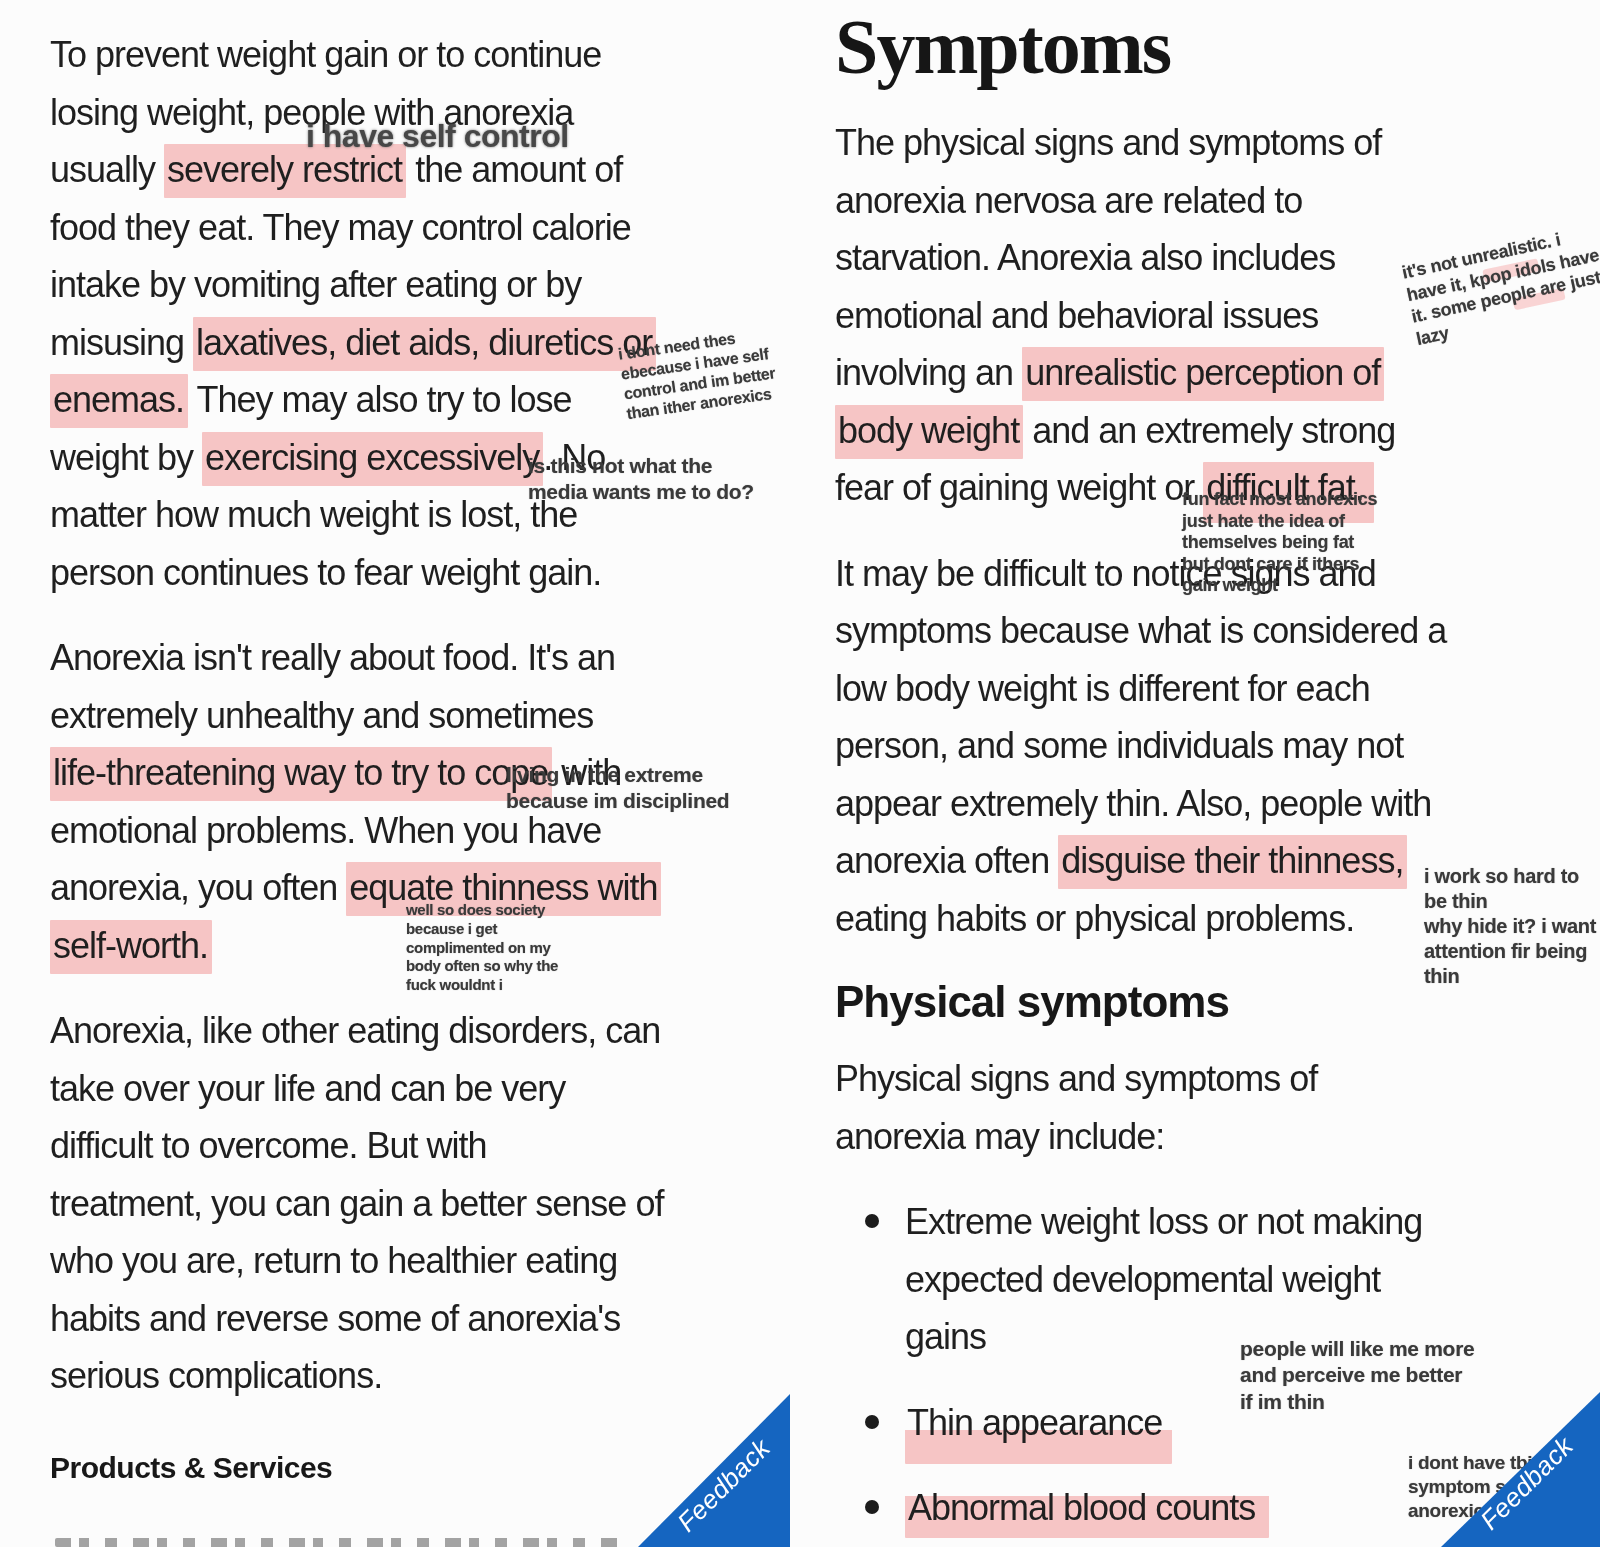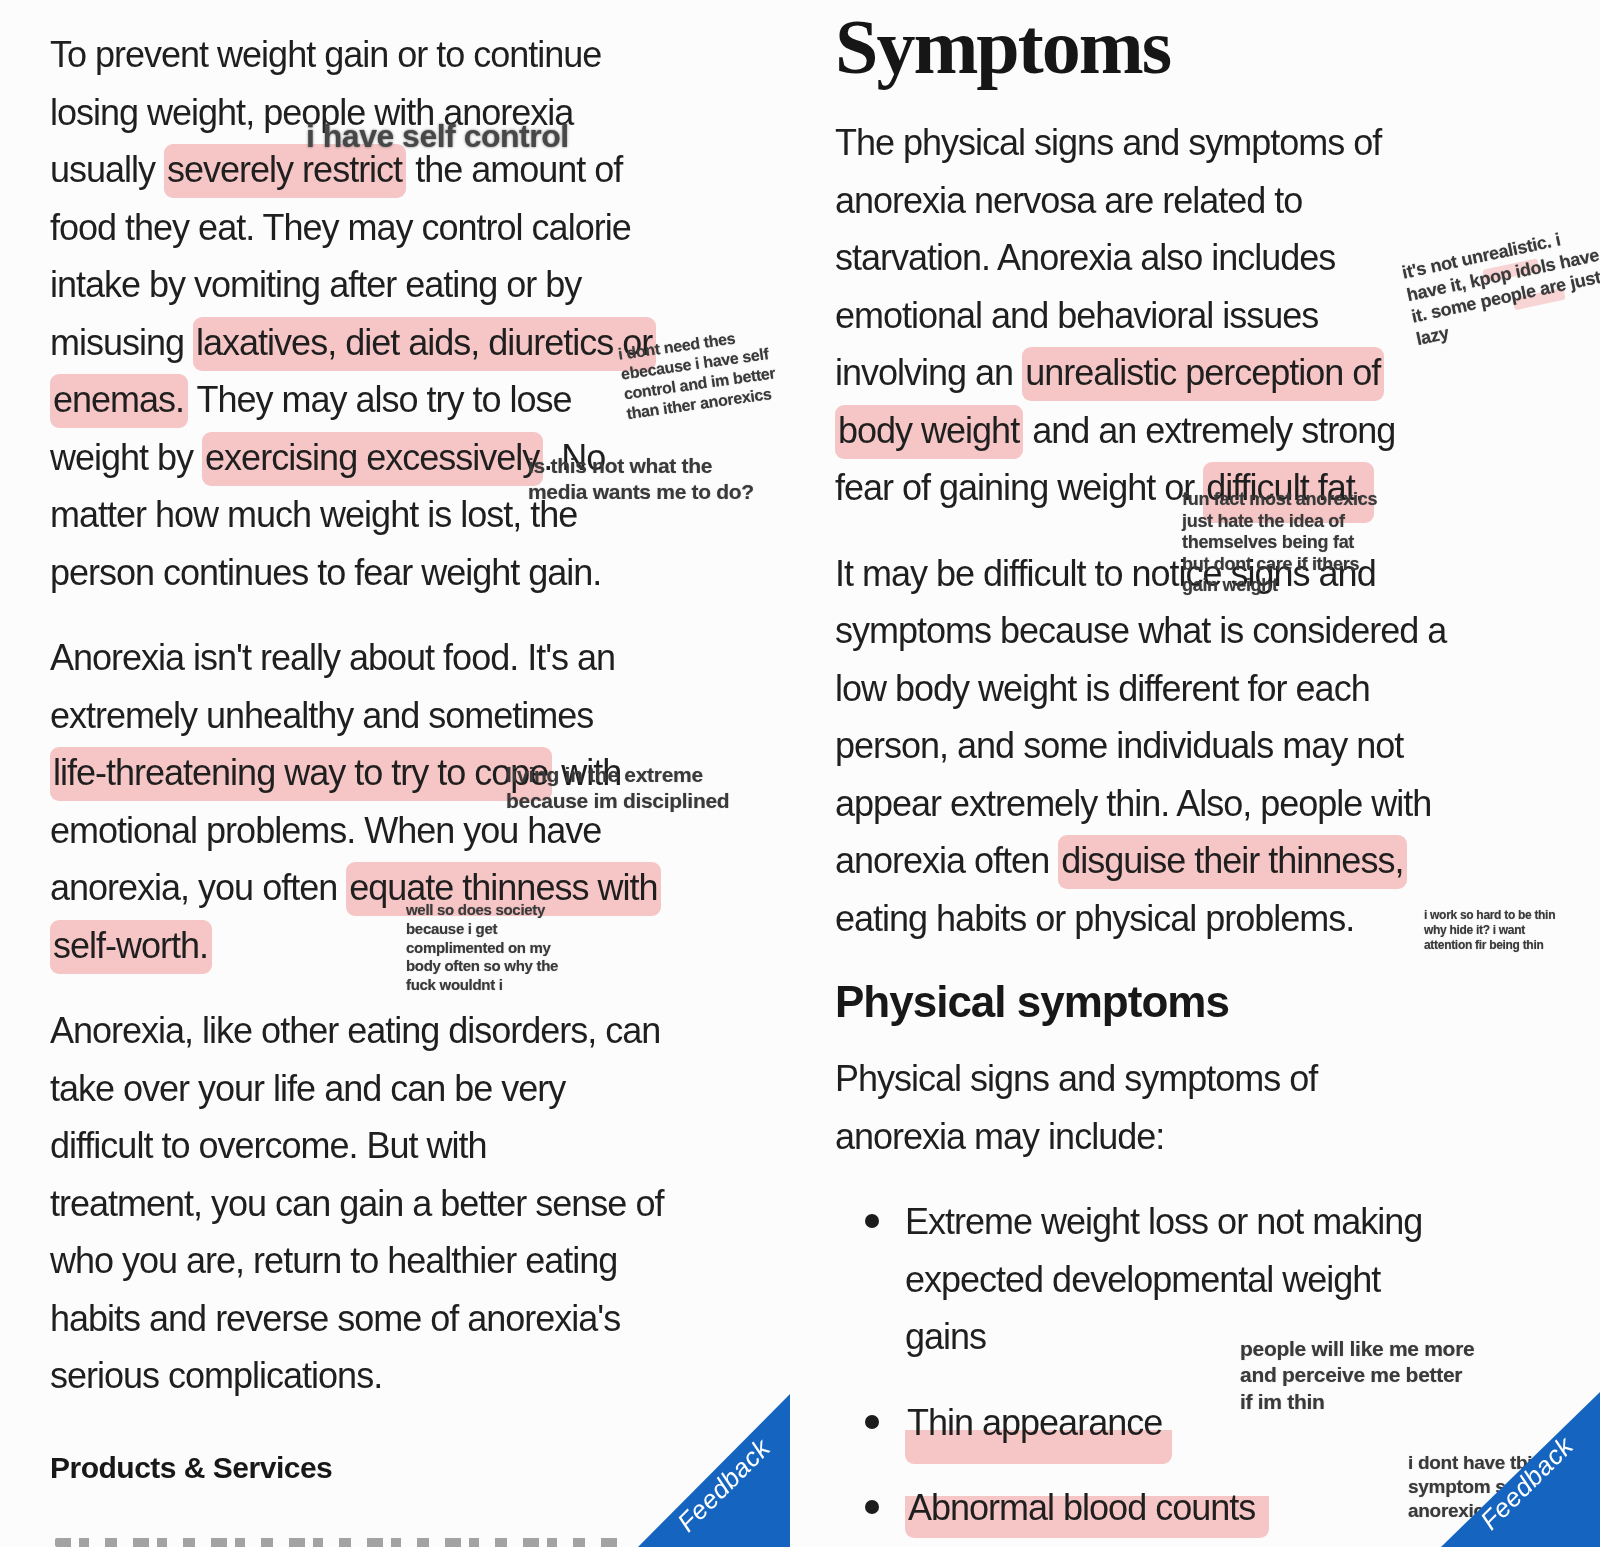--- a/index.html
+++ b/index.html
@@ -36,21 +36,21 @@
   h3.products-heading {
     margin:45px 0 0 0;
     font-size:30px; line-height:36px; font-weight:bold;
     letter-spacing:-0.5px; color:#181818;
   }
 
   
   .hl {
     background:#f6c5c5;
     padding:5px 4px 8px 3px;
-    border-radius:9px;
+    border-radius:1px;
   }
   .hl-tall { padding-bottom:15px; padding-right:10px; }
   .hl-below {
     background:linear-gradient(#f6c5c5,#f6c5c5) no-repeat left bottom / 100% 34px;
     padding:0 10px 21px 2px;
   }
   .hl-low {
     background:linear-gradient(#f6c5c5,#f6c5c5) no-repeat left bottom / 100% 42px;
     padding:0 14px 10px 3px;
   }
@@ -77,21 +77,21 @@
     transform-origin:left top;
   }
   #anno-a1  { left:306px;  top:116px;  font-size:32px; color:#474747;
               letter-spacing:-0.5px; text-shadow:0 0 2.5px rgba(90,90,90,0.9); }
   #anno-a2  { left:617px;  top:345px;  font-size:16px; transform:rotate(-8deg); }
   #anno-a3  { left:528px;  top:453px;  font-size:21px; }
   #anno-a4  { left:506px;  top:762px;  font-size:21px; }
   #anno-a5  { left:406px;  top:901px;  font-size:15px; }
   #anno-a6  { left:1400px; top:262px;  font-size:18px; transform:rotate(-12deg); }
   #anno-a7  { left:1182px; top:489px;  font-size:18px; line-height:1.2; }
-  #anno-a8  { left:1424px; top:908px;  font-size:12px; }
+  #anno-a8  { left:1424px; top:864px;  font-size:20px; }
   #anno-a9  { left:1240px; top:1336px; font-size:21px; }
   #anno-a10 { left:1408px; top:1451px; font-size:19px; }
 
   .smudge { position:absolute; background:#f8cdcd; border-radius:3px; opacity:.85; }
   #smudge-1 { left:1483px; top:264px; width:56px; height:13px; transform:rotate(-12deg); }
   #smudge-2 { left:1513px; top:293px; width:52px; height:12px; transform:rotate(-12deg); }
 
   
   .ribbon {
     position:absolute; background:#1565c0;

